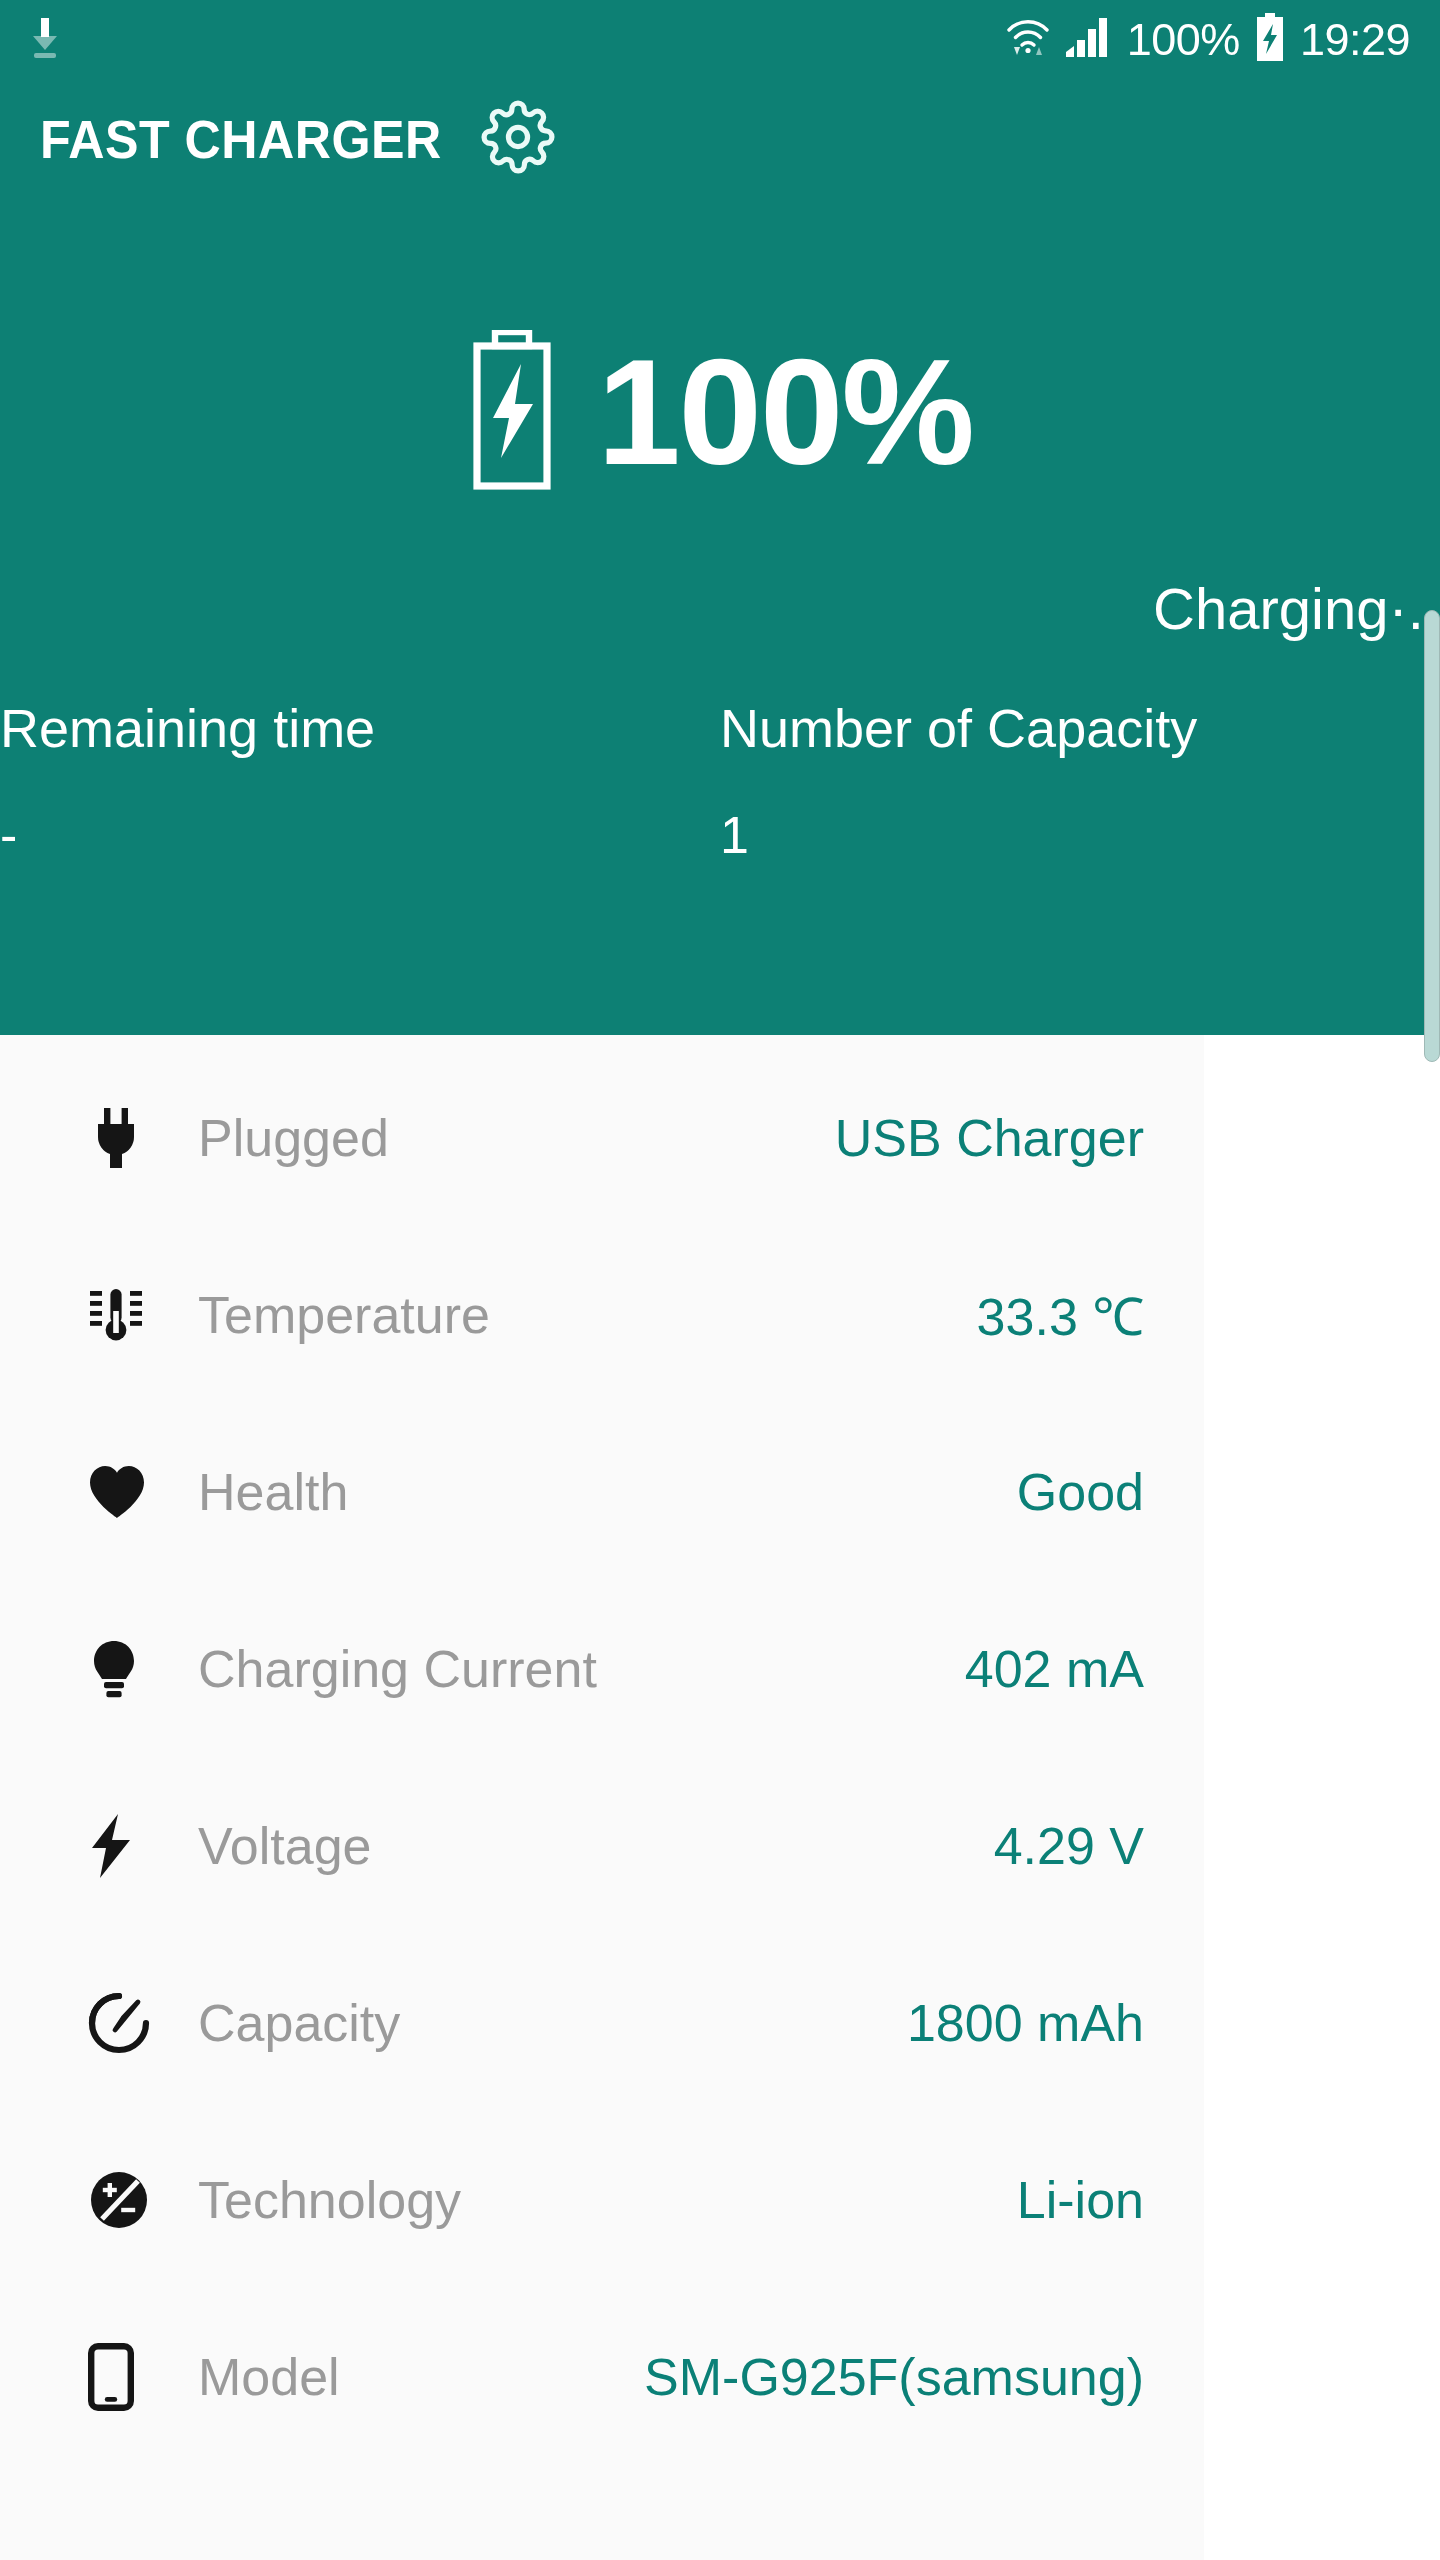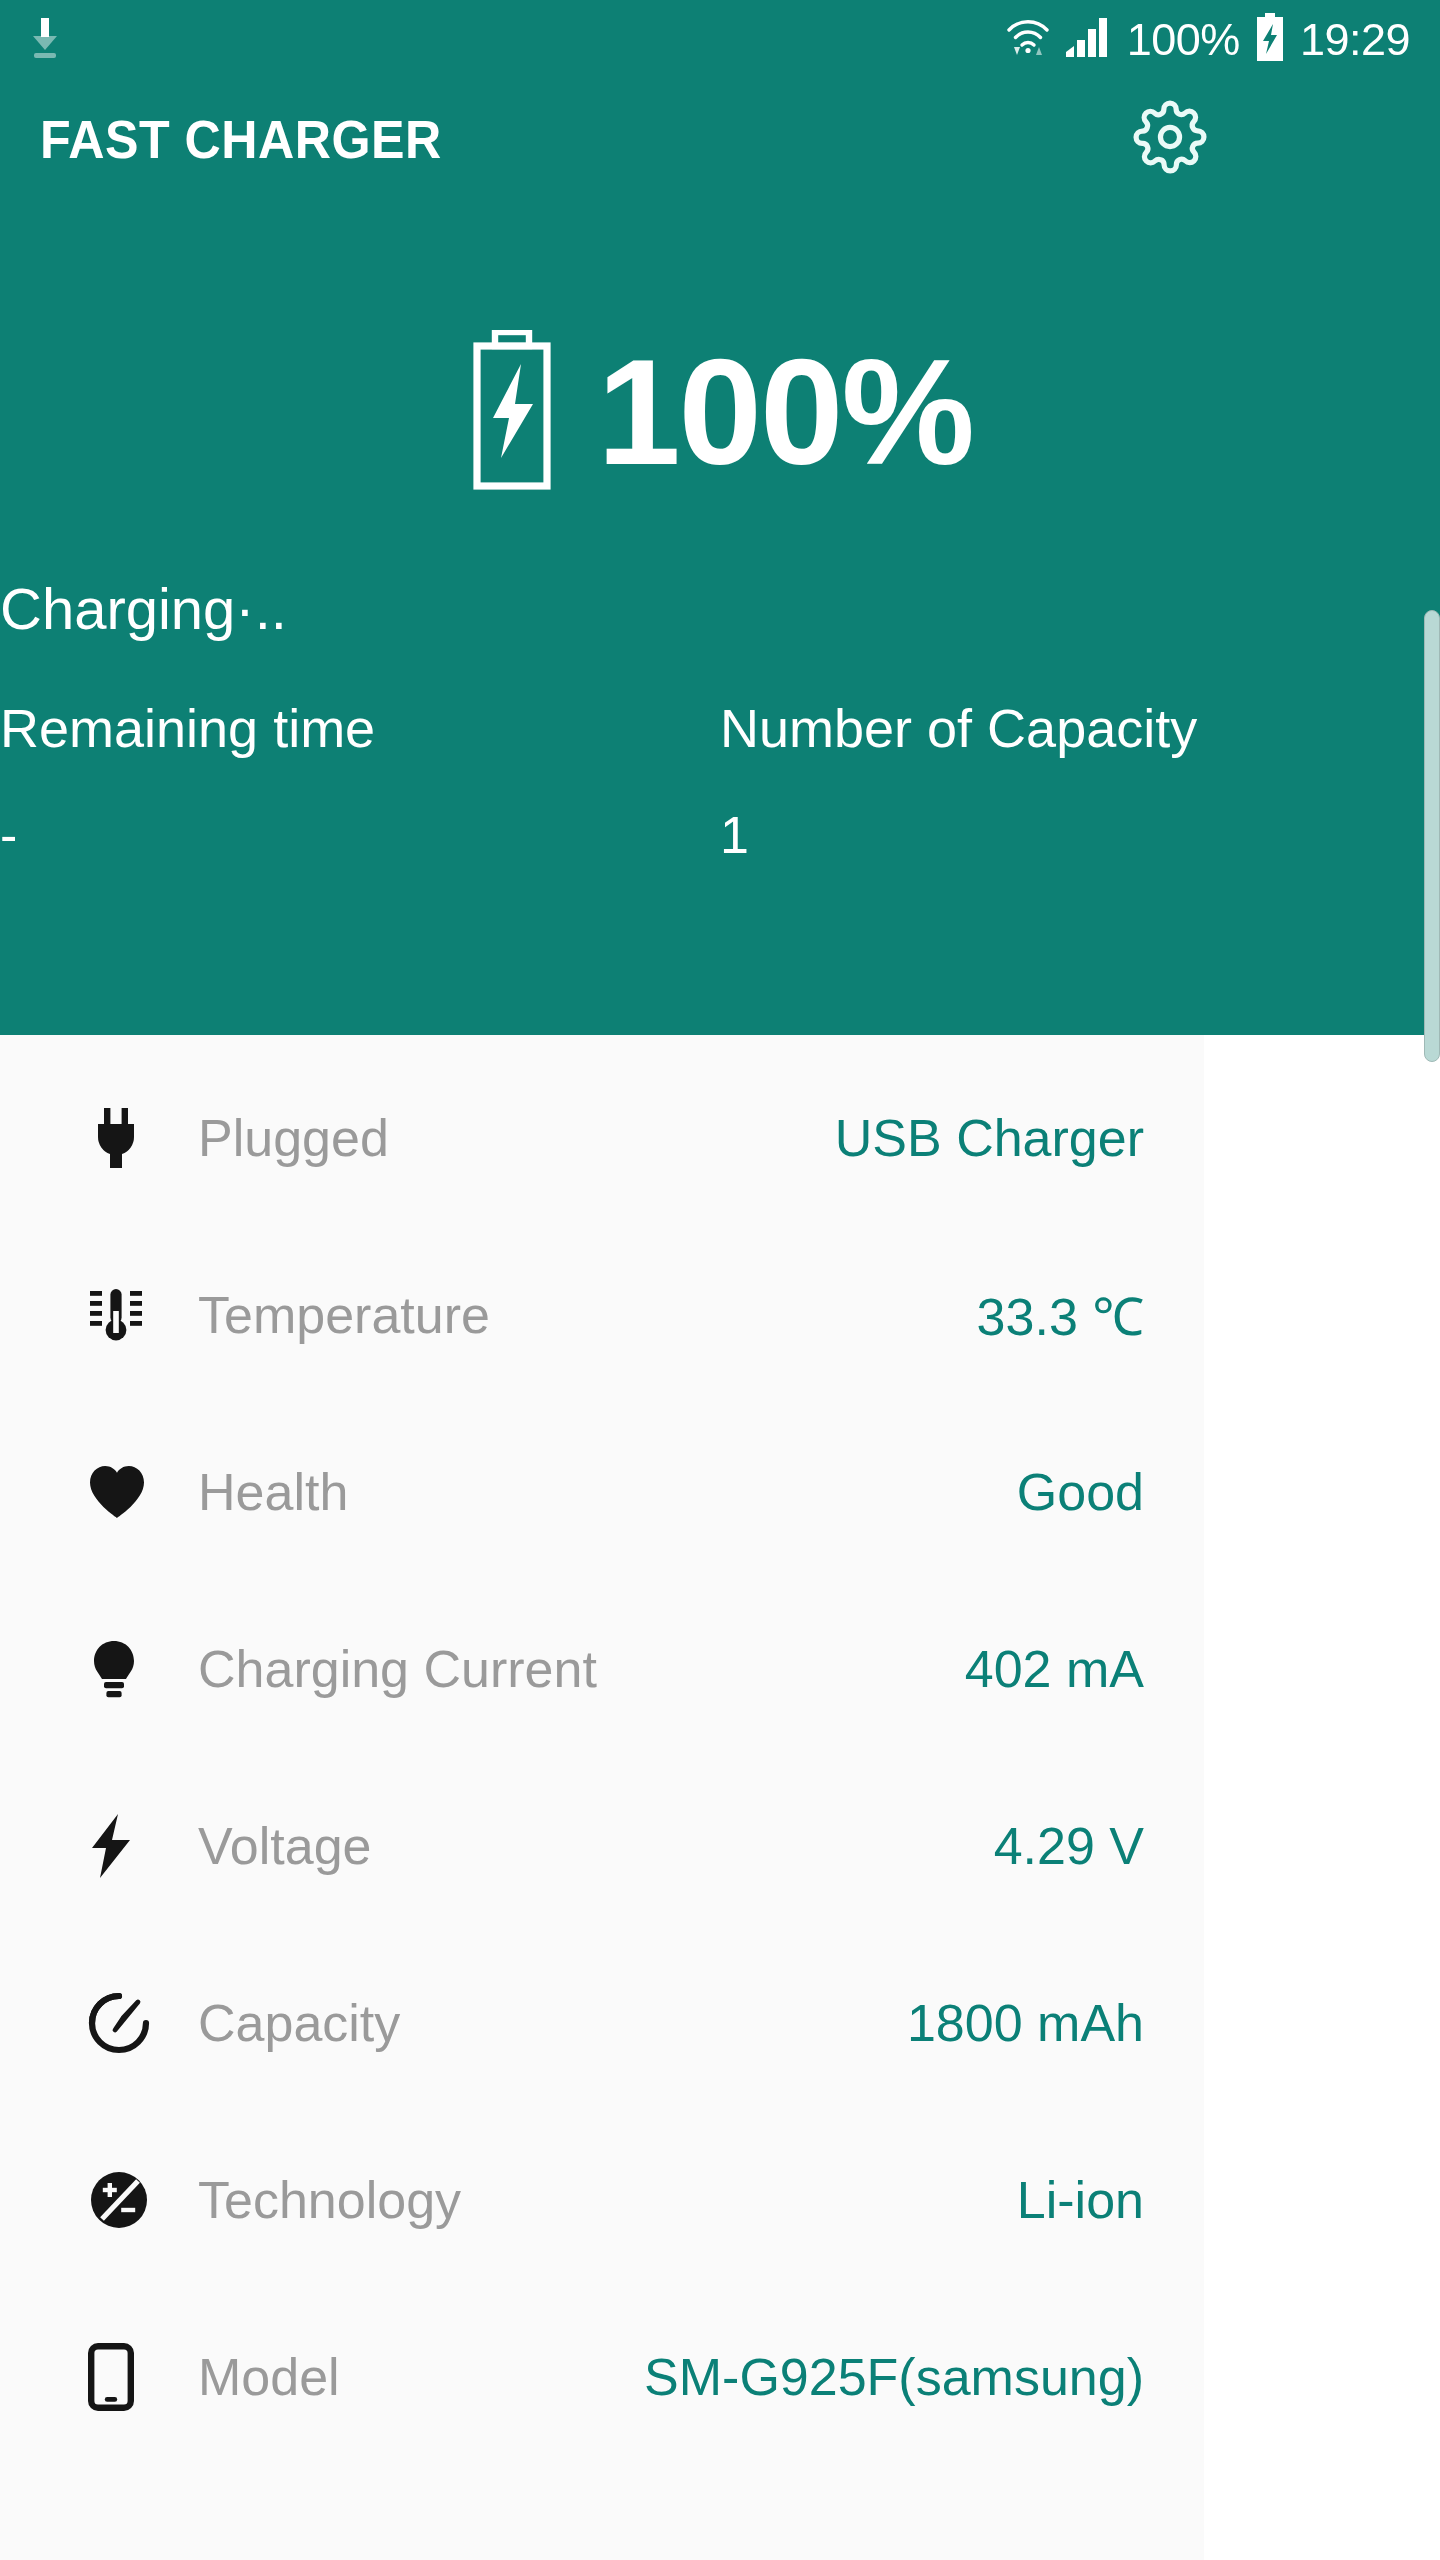--- a/index.html
+++ b/index.html
@@ -54,21 +54,21 @@
   .sb-icon { display: block; }
 
   
   .appbar {
     position: absolute;
     top: 78px; left: 0;
     width: 1260px;
     height: 122px;
     display: flex;
     align-items: center;
-    justify-content: space-between;
+    justify-content: flex-start;
     padding: 0 44px 0 40px;
     box-sizing: border-box;
   }
   .app-title {
     color: #ffffff;
     font-size: 54px;
     font-weight: 700;
     letter-spacing: 0.5px;
     transform: scaleX(0.93);
     transform-origin: left center;
@@ -95,21 +95,21 @@
     color: #ffffff;
     font-size: 150px;
     font-weight: 700;
     line-height: 1;
     letter-spacing: -2px;
   }
   .charging-status {
     position: absolute;
     top: 575px; left: 0;
     width: 1440px;
-    text-align: left;
+    text-align: right;
     color: #ffffff;
     font-size: 58px;
     font-weight: 400;
   }
 
   
   .stats {
     position: absolute;
     top: 700px; left: 0;
     width: 1440px;

